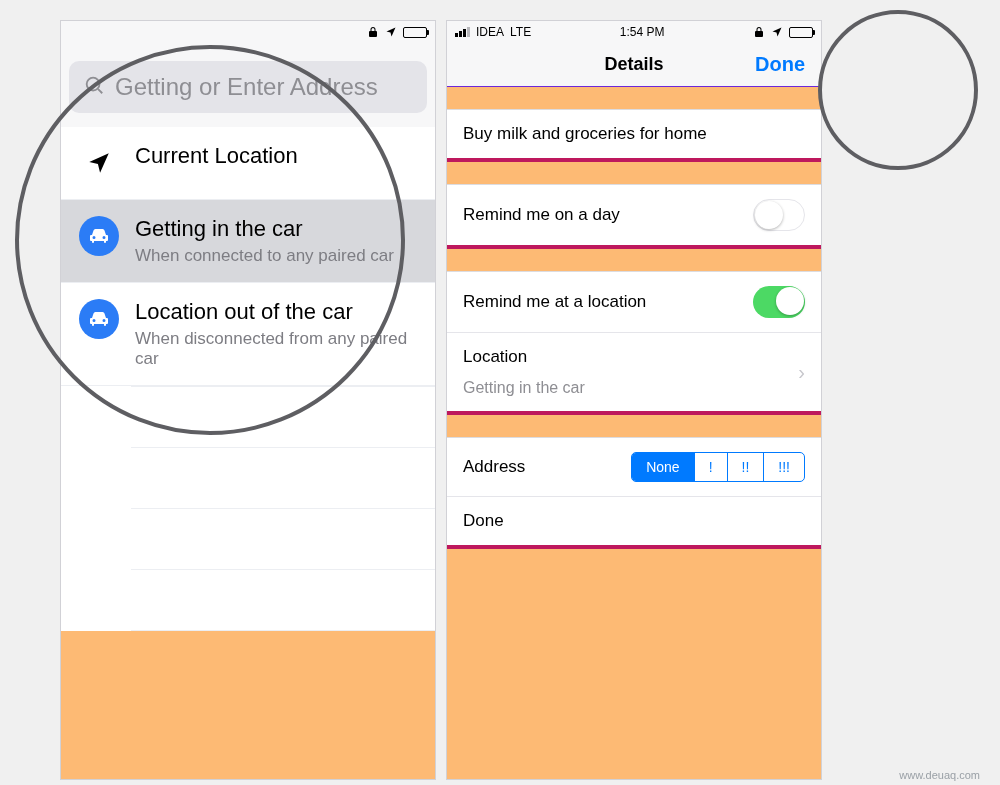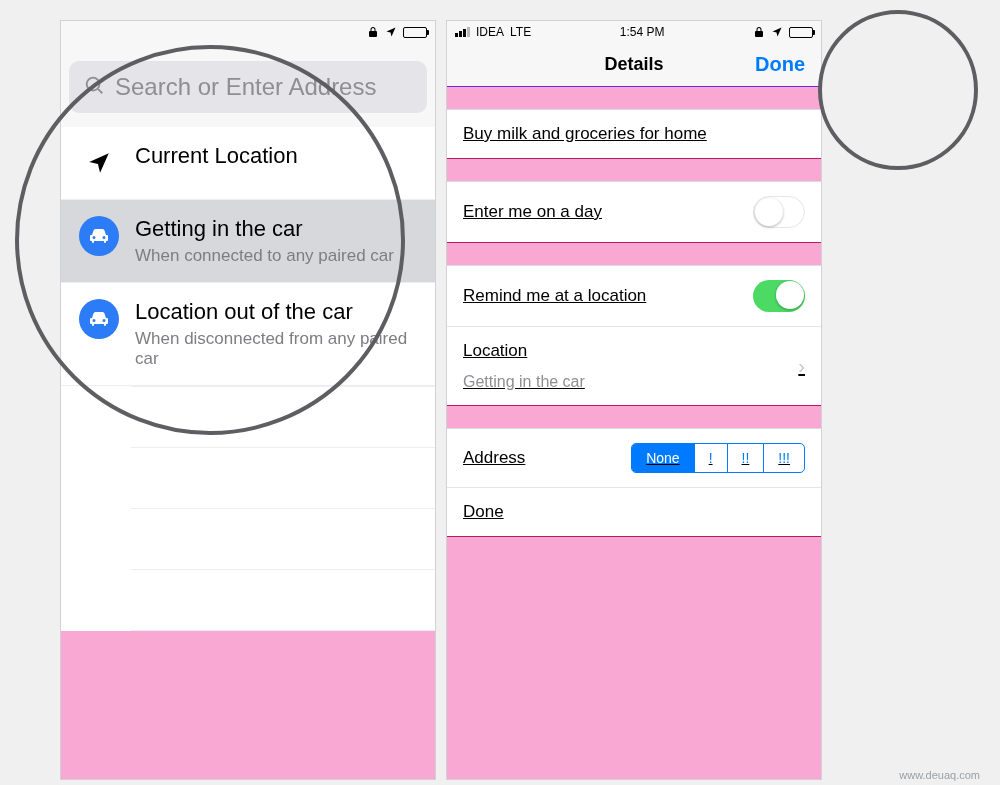--- a/index.html
+++ b/index.html
@@ -14,21 +14,21 @@
     overflow: hidden;
   }
   .stage {
     display: flex;
     gap: 10px;
     padding: 20px 20px 0 60px;
   }
   .phone {
     width: 376px;
     height: 760px;
-    background: #f9a8d4;
+    background: #fdba74;
     border: 1px solid #d1d1d6;
     position: relative;
     overflow: hidden;
   }
   
   .status-bar {
     height: 22px;
     display: flex;
     align-items: center;
     justify-content: space-between;
@@ -92,21 +92,21 @@
     position:relative;
   }
   .nav-title { font-size:18px; font-weight:600; }
   .nav-done {
     position:absolute;
     right:16px;
     color:#007aff;
     font-size:20px;
     font-weight:600;
   }
-  .section { margin-top: 22px; background:#fff; border-top:1px solid #dcdce0; border-bottom:1px solid #be185d;text-decoration:underline; }
+  .section { margin-top: 22px; background:#fff; border-top:1px solid #dcdce0; border-bottom:4px solid #be185d; }
   .section.first-section { margin-top: 22px; }
   .cell {
     display:flex;
     align-items:center;
     justify-content:space-between;
     padding: 14px 16px;
     min-height: 46px;
     font-size:17px;
     color:#000;
     border-bottom:1px solid #e5e5ea;
@@ -188,21 +188,21 @@
     </div>
 
     <div class="search-wrap">
       <div class="search-field">
         <span class="search-icon">
           <svg width="22" height="22" viewBox="0 0 24 24" fill="none" stroke="#8e8e93" stroke-width="2">
               <circle cx="11" cy="11" r="7"></circle>
               <line x1="21" y1="21" x2="16.5" y2="16.5"></line>
             </svg>
         </span>
-        <span class="search-placeholder">Search or Enter Address</span>
+        <span class="search-placeholder">Getting or Enter Address</span>
       </div>
     </div>
 
     <div class="location-list">
       <div class="loc-row">
         <span class="loc-icon arrow">
           <svg width="26" height="26" viewBox="0 0 24 24">
               <path d="M3 11l18-8-8 18-2-8-8-2z"></path>
             </svg>
         </span>
@@ -279,21 +279,21 @@
     </div>
 
     <div class="section first-section">
       <div class="cell">
         <span>Buy milk and groceries for home</span>
       </div>
     </div>
 
     <div class="section">
       <div class="cell">
-        <span>Enter me on a day</span>
+        <span>Remind me on a day</span>
         <span class="switch off">
             <span class="knob"></span>
           </span>
       </div>
     </div>
 
     <div class="section">
       <div class="cell">
         <span>Remind me at a location</span>
         <span class="switch on">

